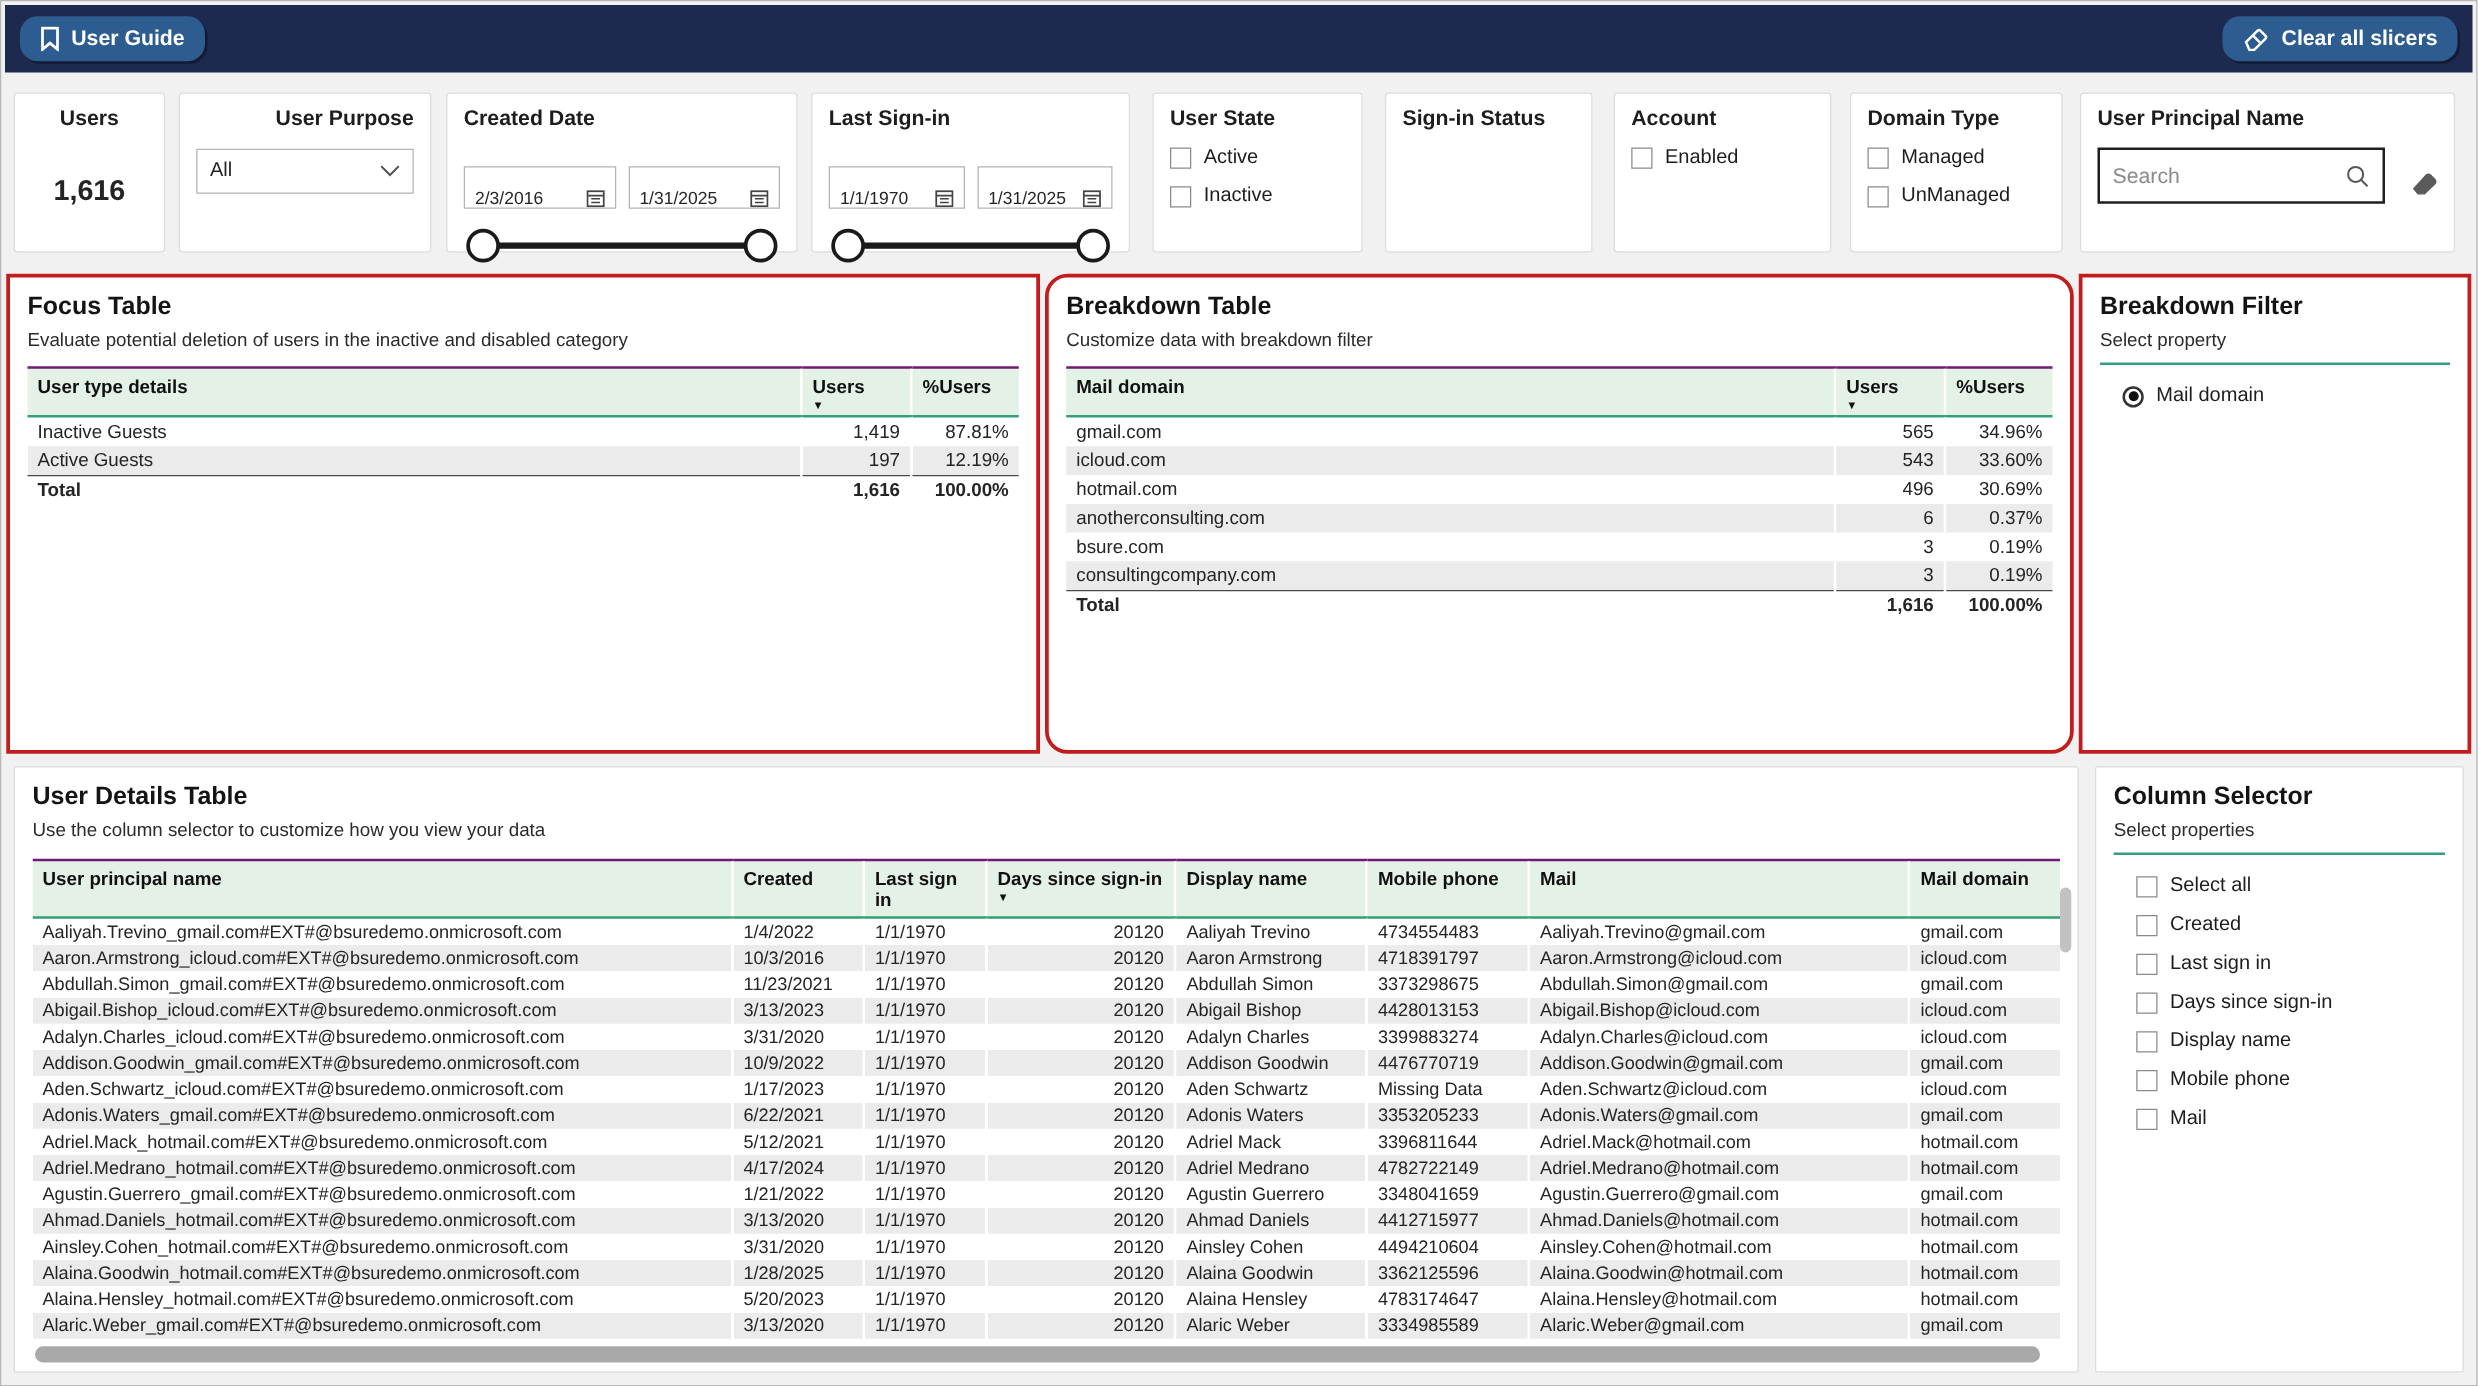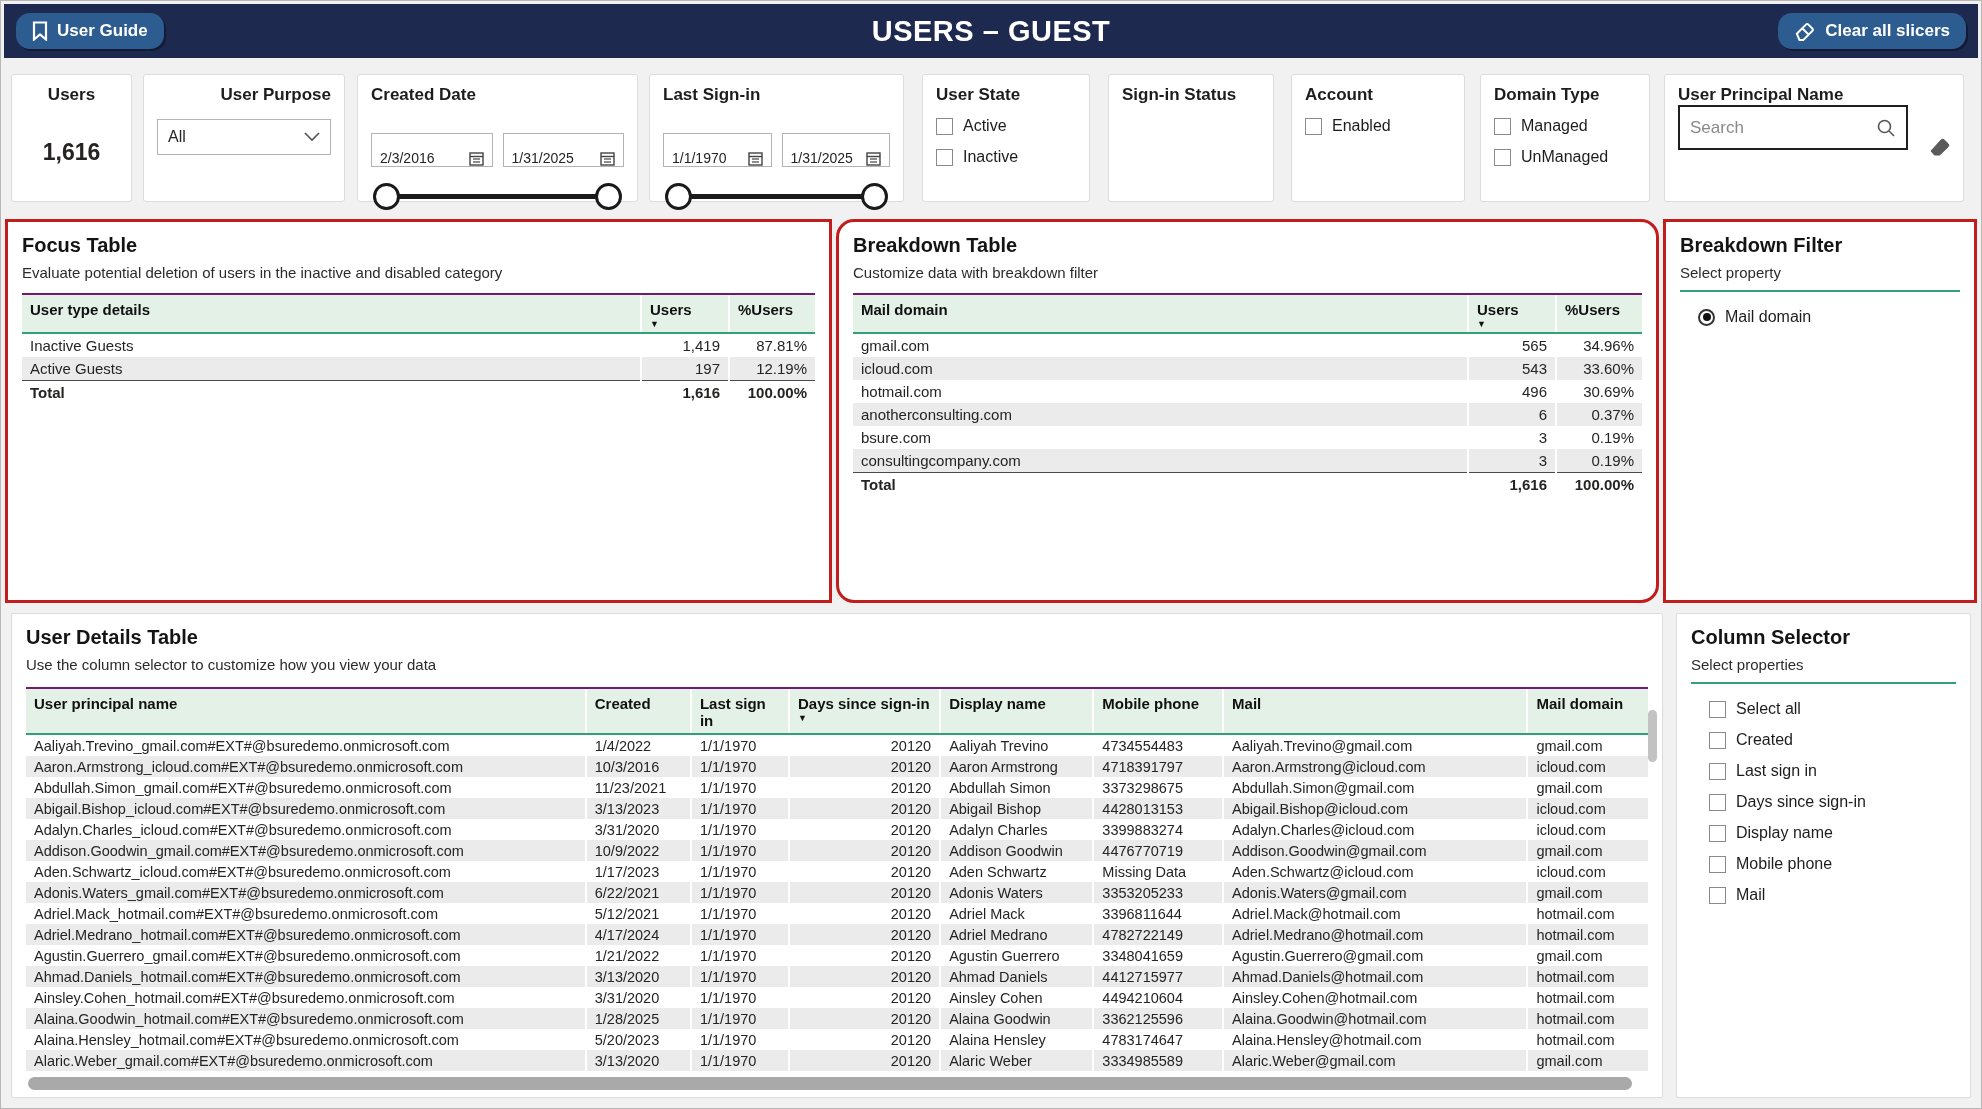--- a/index.html
+++ b/index.html
@@ -67,21 +67,21 @@
   .radio {
     width:17px; height:17px; border:2px solid #333; border-radius:50%;
     background:#fff; flex:none; position:relative;
   }
   .radio.sel::after {
     content:""; position:absolute; inset:2.5px; border-radius:50%; background:#111;
   }
   .check-label { font-size:16px; color:#1d1d1d; }
 
   .search-box {
-    height:45px; border:2px solid #1f1f1f; background:#fff;
+    margin-top:13px; height:45px; border:2px solid #1f1f1f; background:#fff;
     display:flex; align-items:center; padding:0 10px; width:calc(100% - 42px);
   }
   .search-box input {
     border:none; outline:none; flex:1; font-size:17px; font-family:inherit; color:#333; min-width:0;
   }
   .search-box input::placeholder { color:#8a8a8a; }
   .upn-eraser { position:absolute; right:10px; top:60px; cursor:pointer; }
 
   
   #card-users   { left:10px;  width:121px; }
@@ -142,21 +142,20 @@
 
 <div class="page">
 
   <header class="topbar">
     <button class="bar-btn">
       <svg class="icon-svg" width="16" height="20" viewBox="0 0 16 20">
           <path d="M2 1.5h12v17l-6-5-6 5z" fill="none" stroke="#fff" stroke-width="2.2"></path>
         </svg>
       <span>User Guide</span>
     </button>
-    <h1>USERS – GUEST</h1>
     <button class="bar-btn bar-right">
       <svg class="icon-svg" width="22" height="20" viewBox="0 0 24 22">
           <path d="M3 14 L13 4 a2 2 0 0 1 2.8 0 l4.2 4.2 a2 2 0 0 1 0 2.8 L10 21 H6 z" fill="none" stroke="#fff" stroke-width="2.2"></path>
           <line x1="9" y1="8" x2="16" y2="15" stroke="#fff" stroke-width="2.2"></line>
         </svg>
       <span>Clear all slicers</span>
     </button>
   </header>
 
   <section class="slicers">

